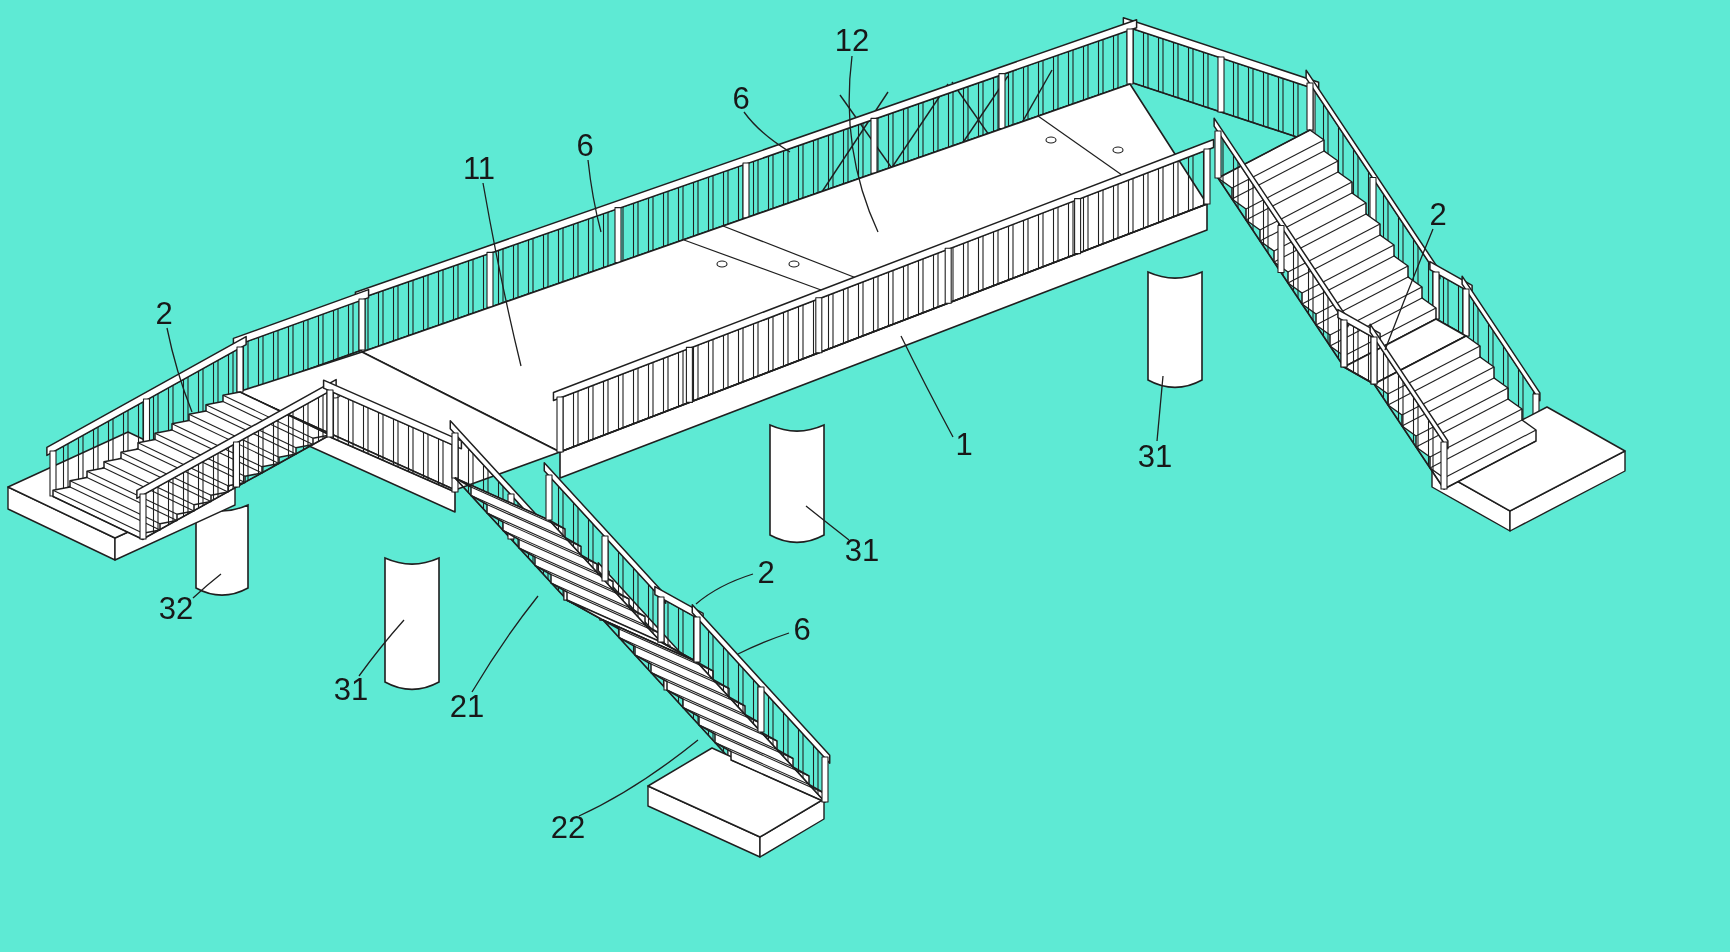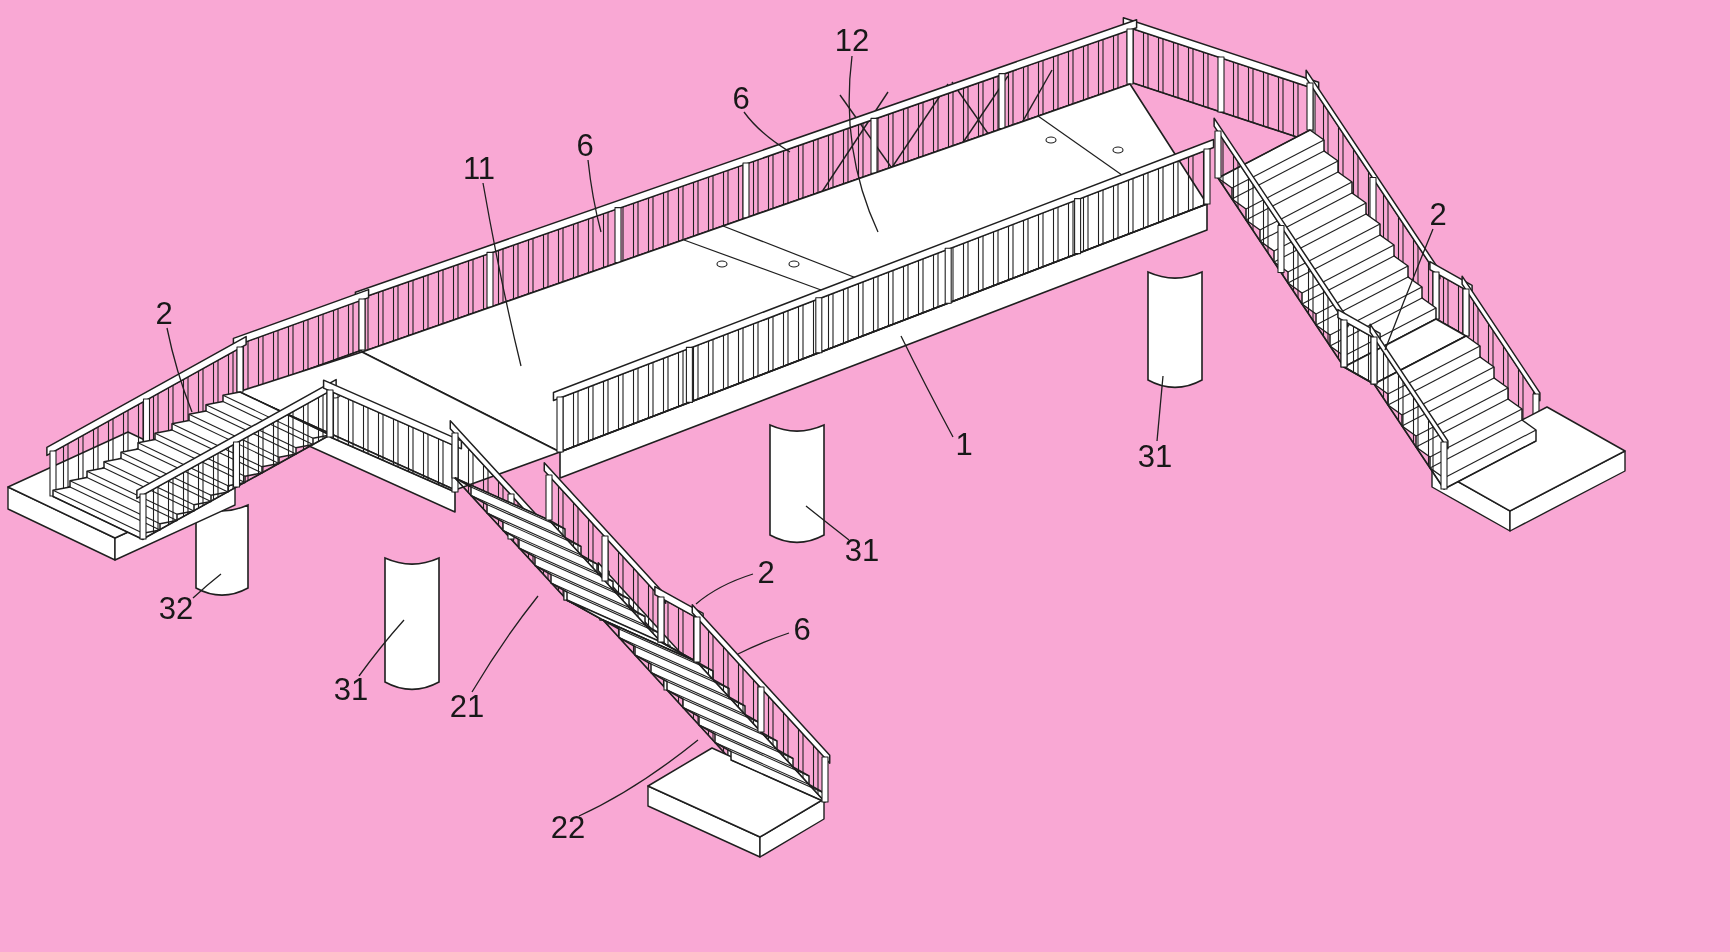--- a/index.html
+++ b/index.html
@@ -1,16 +1,16 @@
 <!DOCTYPE html>
 <html><head>
 <meta charset="utf-8">
 <style>
   html,body{margin:0;padding:0;background:#ffffff;}
-  .canvas{position:relative;width:1730px;height:952px;background:#f9a8d4;overflow:hidden;}
+  .canvas{position:relative;width:1730px;height:952px;background:#5eead4;overflow:hidden;}
   svg{display:block;}
   svg text{font-family:"Liberation Sans","DejaVu Sans",sans-serif;font-size:31px;fill:#181818;}
 </style>
 </head>
 <body>
 
 <div class="canvas">
   <svg id="scene" width="1730" height="952" viewBox="0 0 1730 952">
     <title>Isometric patent-style line drawing of a pedestrian overpass with railed deck, staircases and cylindrical support columns</title>
     <defs>

